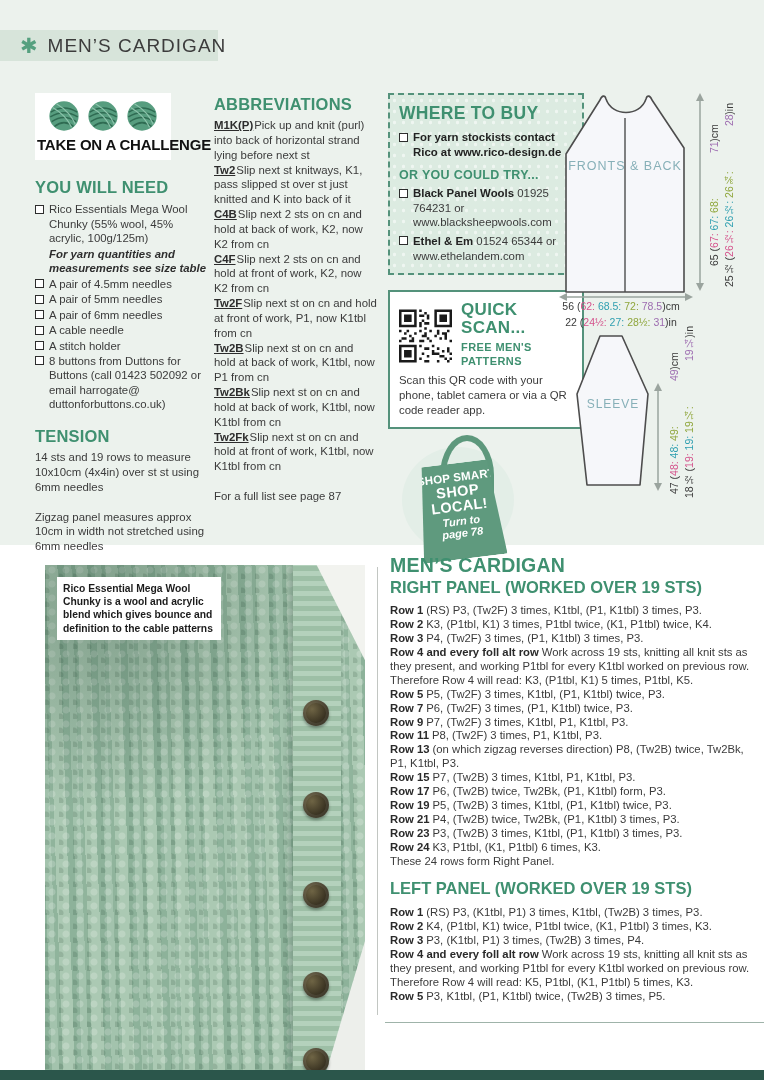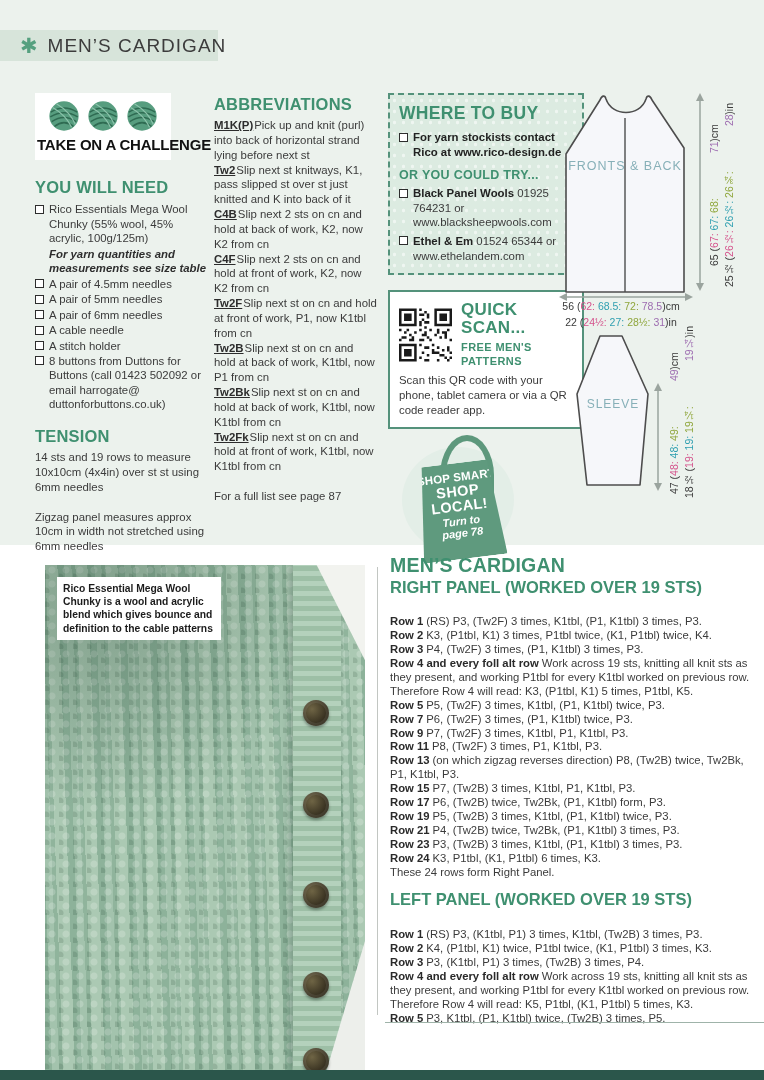--- a/index.html
+++ b/index.html
@@ -34,21 +34,21 @@
   
   .col-right{position:absolute;left:388px;top:93px;width:196px;}
   .wtb-box{border:2px dashed #54927b;background:#dcebe1;padding:8px 9px 10px;
            background-image:radial-gradient(rgba(255,255,255,0.55) 1.2px, transparent 1.8px);background-size:9px 11px;}
   .wtb-h{font-size:17.5px;color:#3f9070;font-weight:bold;letter-spacing:0.3px;}
   .wtb-item{font-size:11.4px;font-weight:bold;color:#222;line-height:1.28;position:relative;padding-left:14px;margin-top:6px;}
   .oyct{color:#3f9070;font-weight:bold;font-size:12.5px;margin-top:9px;letter-spacing:0.3px;}
   .try-item{padding-left:14px;position:relative;font-size:11.4px;line-height:1.28;margin-top:4px;}
   .try-item b{color:#222;}
   .qs-box{margin-top:15px;border:2px solid #54927b;background:#fff;padding:9px;}
-  .qs-top{display:flex;gap:9px;align-items:center;}
+  .qs-top{display:flex;gap:9px;align-items:flex-end;}
   .qs-title{color:#3f9070;font-weight:bold;font-size:17px;line-height:1.05;letter-spacing:0.3px;}
   .qs-sub{color:#3f9070;font-weight:bold;font-size:11px;margin-top:4px;letter-spacing:0.4px;line-height:1.25;}
   .qs-body{font-size:11.4px;line-height:1.3;margin-top:5px;}
   
   .bag-wrap{position:relative;margin-top:8px;height:130px;}
   .bag-circle{position:absolute;left:14px;top:10px;width:112px;height:106px;border-radius:50%;background:#e3eee7;}
   .bag-handle{position:absolute;left:52px;top:-2px;width:42px;height:52px;border:6px solid #5d987c;border-bottom:none;
               border-radius:50% 50% 0 0 / 70% 70% 0 0;}
   .bag-body{position:absolute;left:30px;top:26px;width:84px;height:96px;background:#5f9a7e;transform:rotate(-7deg);
             clip-path:polygon(11% 0,89% 0,100% 100%,0 100%);color:#fff;text-align:center;}
@@ -90,21 +90,21 @@
     background:radial-gradient(circle at 35% 35%, #6f6545,#3a3322 60%,#221e10);
     box-shadow:0 2px 3px rgba(0,0,0,0.35), inset 0 0 0 3px rgba(255,255,255,0.08);}
   .caption{position:absolute;left:12px;top:12px;width:152px;background:#fff;padding:5px 6px;
     font-size:10.3px;font-weight:bold;line-height:1.28;color:#1c1c1c;}
   .divider{position:absolute;left:377px;top:567px;width:1px;height:448px;background:#c2c6c2;}
   
   .pattern{position:absolute;left:390px;top:556px;width:372px;}
   .pat-title{color:#3f9070;font-size:19.5px;font-weight:bold;line-height:1.0;letter-spacing:0.2px;}
   .panel-h{color:#3f9070;font-size:16.5px;font-weight:bold;line-height:1.15;margin-top:2px;}
   .panel-h2{margin-top:11px;}
-  .rows{font-size:11.3px;line-height:1.23;margin-top:19px;}
+  .rows{font-size:11.3px;line-height:1.23;margin-top:8px;}
   .row b{color:#2a2a2a;margin-right:3px;}
   .rows-footer{font-size:11.3px;line-height:1.23;}
   .endline{position:absolute;left:385px;top:1022px;width:379px;height:1px;background:#9fb3a9;}
   .footer-bar{position:absolute;left:0;top:1070px;width:764px;height:10px;background:#2b564b;}
   svg text{font-family:"Liberation Sans", sans-serif;}
 </style>
 </head>
 <body>
 
 <div class="top-bg"></div>

